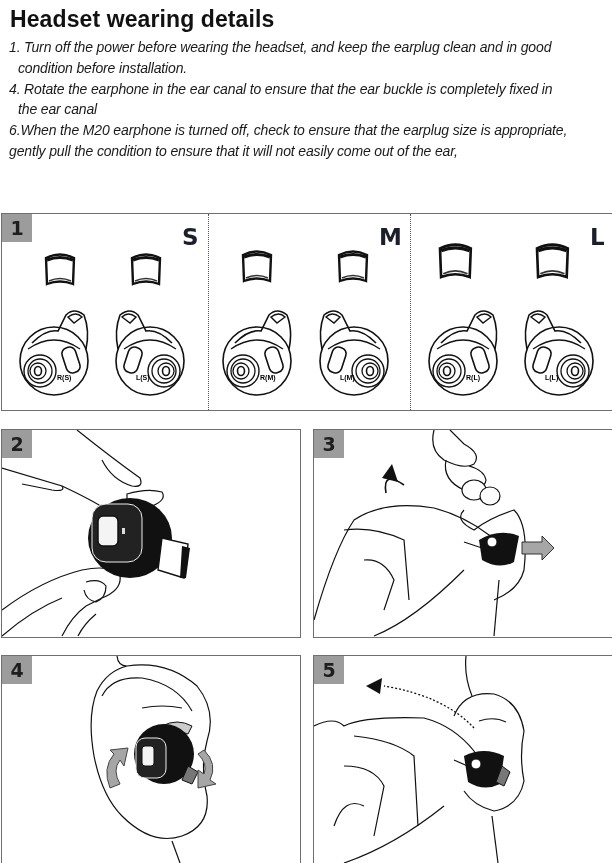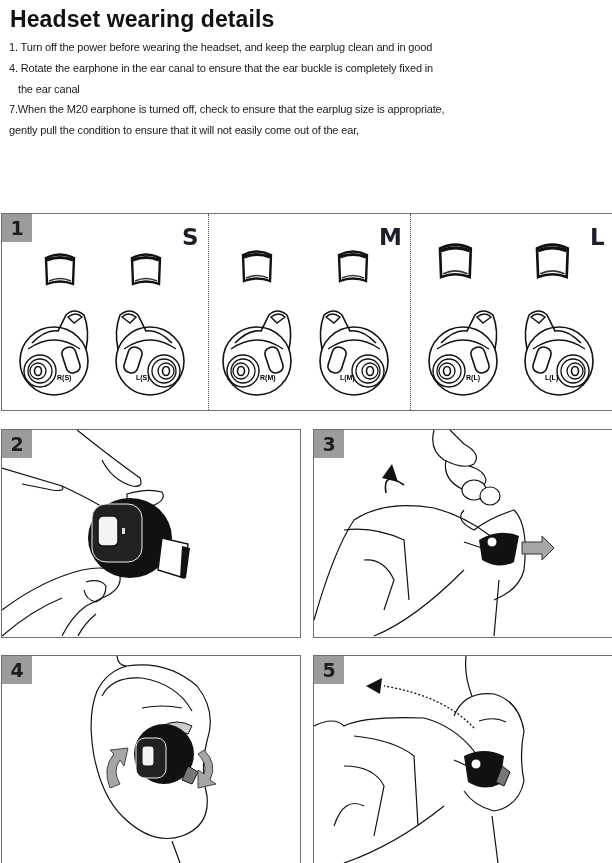--- a/index.html
+++ b/index.html
@@ -1,36 +1,37 @@
 <!DOCTYPE html>
 <html><head>
   <meta charset="utf-8">
   <style>
     html, body { margin:0; padding:0; background:#fff; }
     body { width:612px; height:863px; position:relative; overflow:hidden; font-family:"Liberation Sans", sans-serif; color:#111; }
     .title { position:absolute; left:10px; top:6px; font-size:23px; font-weight:bold; letter-spacing:0.1px; }
-    .instr { position:absolute; left:9px; top:37px; width:600px; font-size:11px; line-height:20.8px; letter-spacing:-0.15px; color:#1a1a1a; }
+    .instr { position:absolute; left:9px; top:37px; width:600px; font-size:14px; line-height:20.8px; letter-spacing:-0.15px; color:#1a1a1a;font-style:italic; }
     .instr .line { white-space:nowrap; }
     .panel { position:absolute; border:1px solid #6f6f6f; background:#fff; overflow:hidden; }
     .badge { position:absolute; left:0; top:0; width:30px; height:28px; background:#9c9c9c; color:#1e1e1e; font-family:"DejaVu Sans", sans-serif; font-weight:bold; font-size:19px; line-height:28px; text-align:center; }
     .divider { position:absolute; top:0; bottom:0; width:0; border-left:1px dotted #555; }
     .size-label { position:absolute; font-family:"DejaVu Sans", sans-serif; font-weight:bold; font-size:23px; color:#1c1f2a; }
     .illus { position:absolute; left:0; top:0; }
     .tip-label { font-family:"Liberation Sans", sans-serif; font-weight:bold; font-size:7px; }
   </style>
 </head>
 <body>
 
 <div class="title">Headset wearing details</div>
 
 <div class="instr">
   <div class="line">1. Turn off the power before wearing the headset, and keep the earplug clean and in good</div>
+  <div class="line" style="padding-left:9px">   condition before installation.</div>
   <div class="line">4. Rotate the earphone in the ear canal to ensure that the ear buckle is completely fixed in</div>
   <div class="line" style="padding-left:9px">   the ear canal</div>
-  <div class="line">7.When the M20 earphone is turned off, check to ensure that the earplug size is appropriate,</div>
+  <div class="line">6.When the M20 earphone is turned off, check to ensure that the earplug size is appropriate,</div>
   <div class="line">gently pull the condition to ensure that it will not easily come out of the ear,</div>
 </div>
 
 <div class="panel" style="left:1px; top:213px; width:611px; height:196px;">
   <div class="badge">1</div>
   <div class="divider" style="left:206px;"></div>
   <div class="divider" style="left:408px;"></div>
   <div class="size-label" style="left:180px; top:10px;">S</div>
   <div class="size-label" style="left:377px; top:10px;">M</div>
   <div class="size-label" style="left:588px; top:10px;">L</div>

